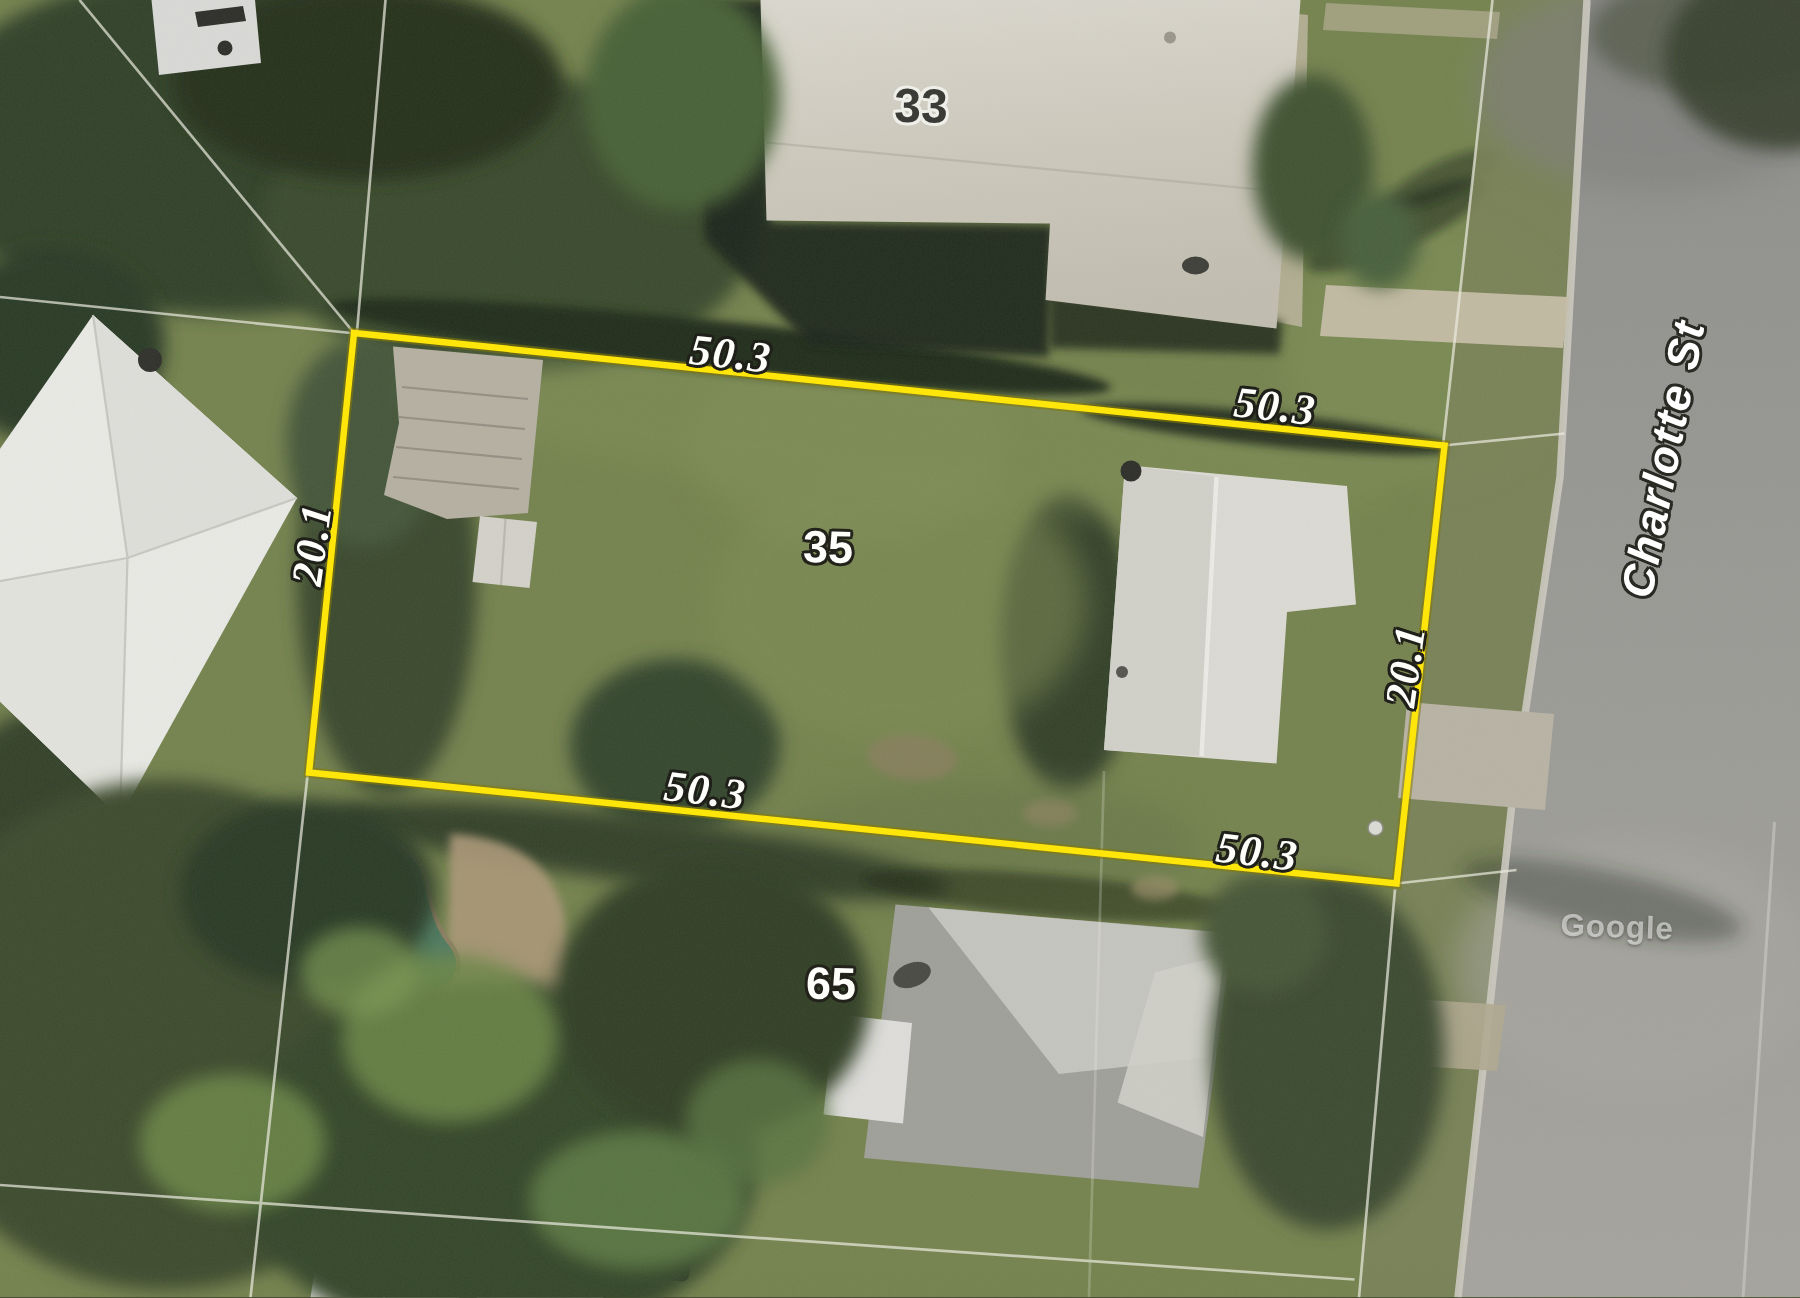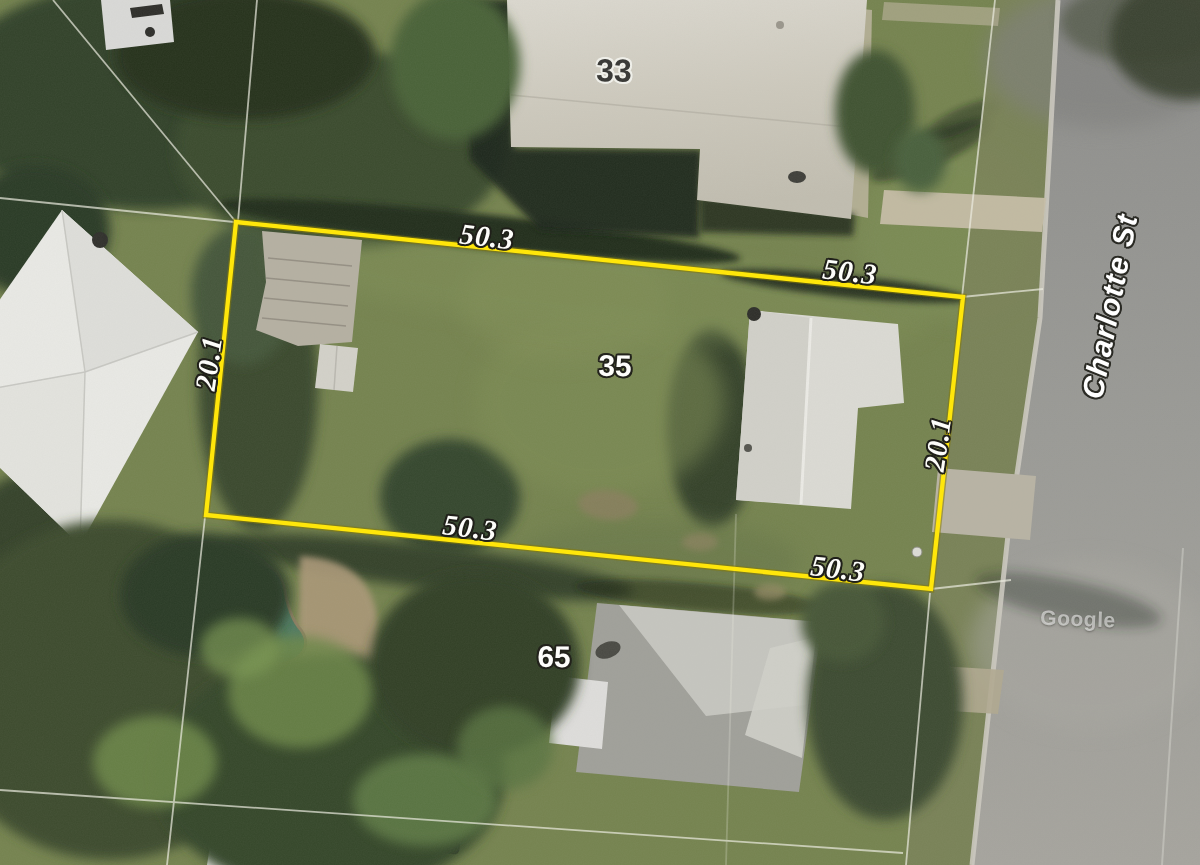--- a/index.html
+++ b/index.html
@@ -216,19 +216,19 @@
 </svg>
 
 <div class="lbl dim" style="left:487px;top:237px;--r:6.5deg">50.3</div>
 <div class="lbl dim" style="left:850px;top:272px;--r:6.5deg">50.3</div>
 <div class="lbl dim" style="left:470px;top:528px;--r:7deg">50.3</div>
 <div class="lbl dim" style="left:838px;top:569px;--r:7deg">50.3</div>
 <div class="lbl dim" style="left:209px;top:363px;--r:-82deg">20.1</div>
 <div class="lbl dim" style="left:938px;top:444px;--r:-82deg">20.1</div>
 
 <div class="lbl housenum-dark" style="left:614px;top:71px;--r:1deg">33</div>
-<div class="lbl housenum" style="left:615px;top:366px;--r:1deg">35</div>
+<div class="lbl housenum" style="left:552px;top:366px;--r:1deg">35</div>
 <div class="lbl housenum" style="left:554px;top:657px;--r:1deg">65</div>
 
 <div class="lbl street" style="left:1110px;top:306px;--r:-79deg">Charlotte St</div>
 
 <div class="lbl watermark" style="left:1078px;top:619px;--r:2deg">Google</div>
 </div>
 
 </body></html>

